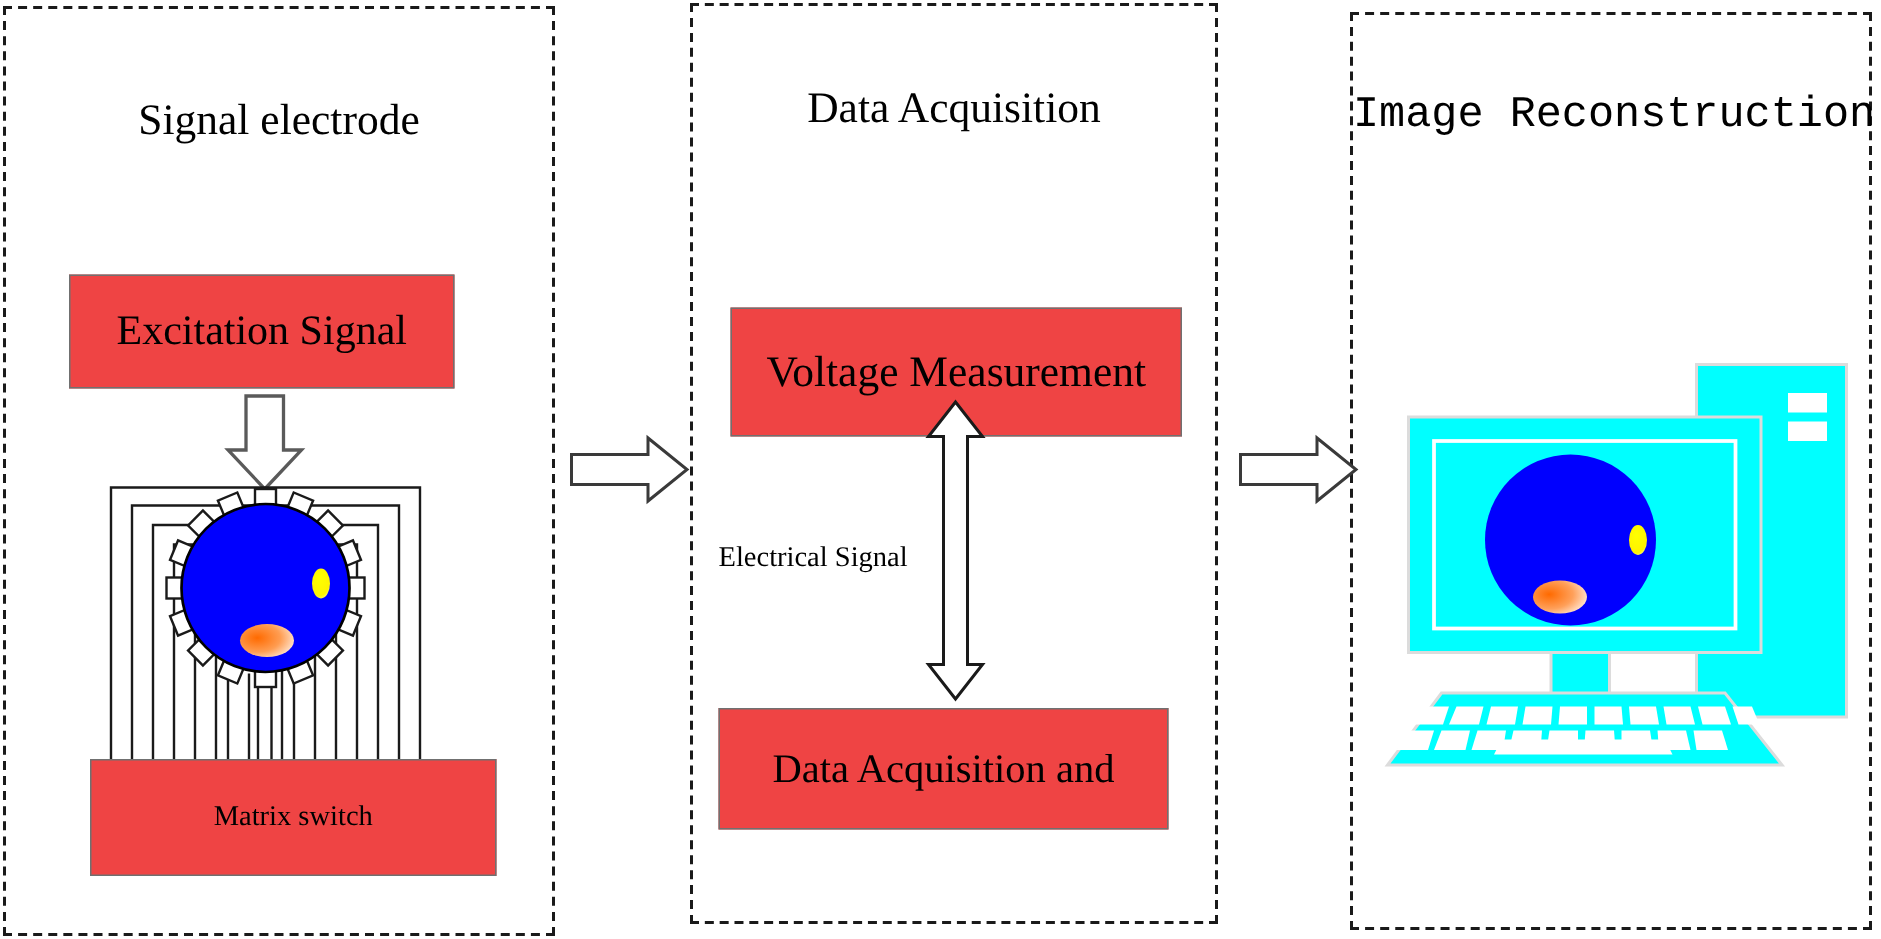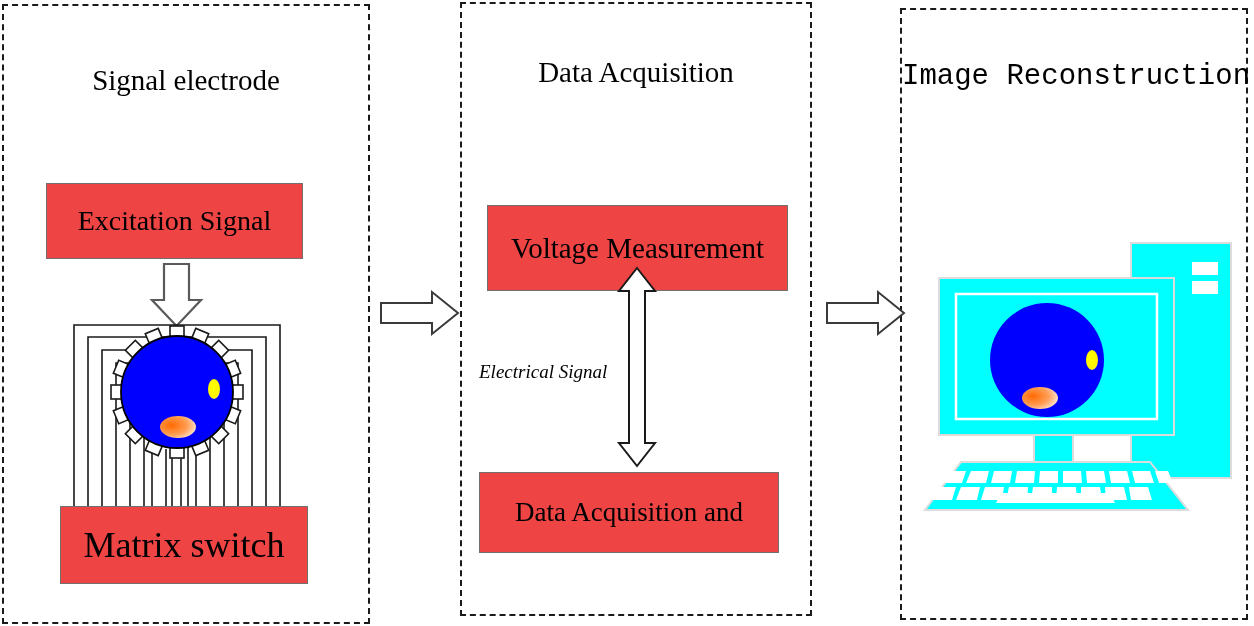--- a/index.html
+++ b/index.html
@@ -52,22 +52,22 @@
     justify-content: center;
     text-align: center;
     color: #000000;
     line-height: 1.12;
   }
   #box-excitation {
     left: 46px; top: 183px; width: 257px; height: 76px;
     font-size: 28px;
   }
   #box-matrix {
-    left: 60px; top: 506px; width: 248px; height: 78px;
-    font-size: 36px;
+    left: 60px; top: 506px; width: 271px; height: 78px;
+    font-size: 19px;
   }
   #box-voltage {
     left: 487px; top: 173px; width: 301px; height: 86px;
     font-size: 29px;
     margin-top: 32px;
   }
   #box-dacm {
     left: 479px; top: 472px; width: 300px; height: 81px;
     font-size: 27px;
   }
@@ -80,21 +80,21 @@
     pointer-events: none;
   }
   .svg-layer * { pointer-events: auto; }
 
   .elec-label {
     position: absolute;
     font-size: 19px;
     color: #000000;
     white-space: nowrap;
   }
-  #label-electrical { left: 479px; top: 361px; font-style: italic; }
+  #label-electrical { left: 479px; top: 361px; }
 </style>
 </head>
 <body>
 
 <div class="stage">
 
   <div class="panel" id="panel-left">
     <div class="panel-title" id="title-left">Signal electrode</div>
   </div>
 

